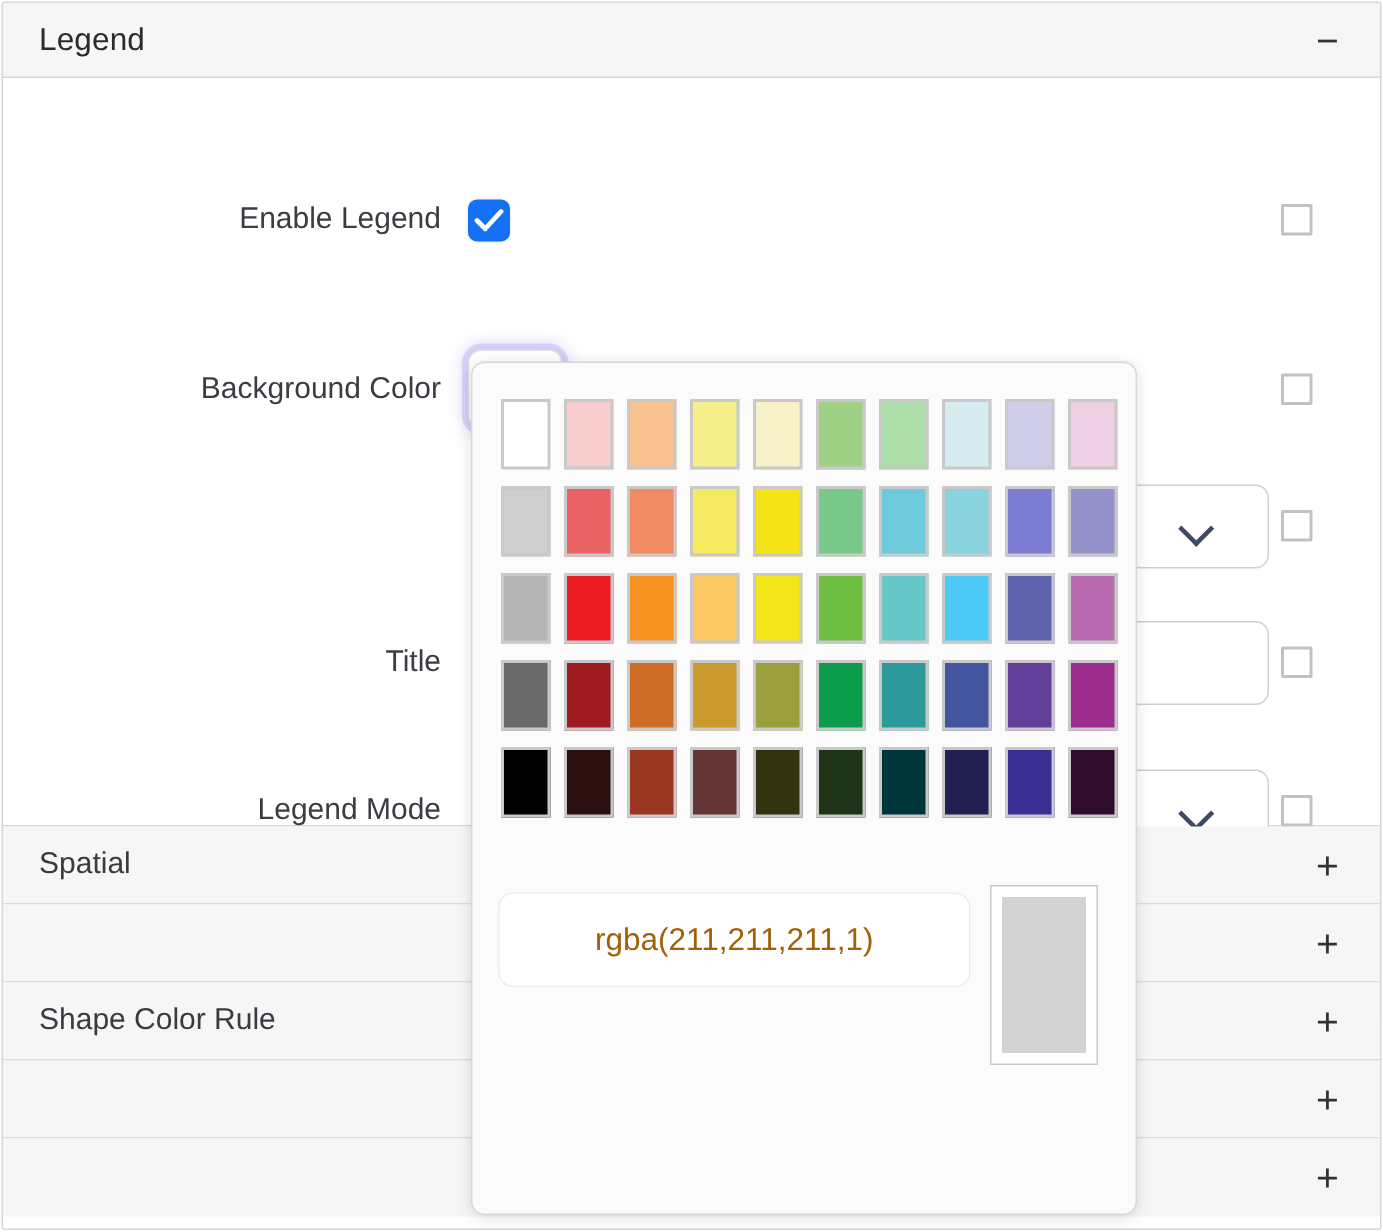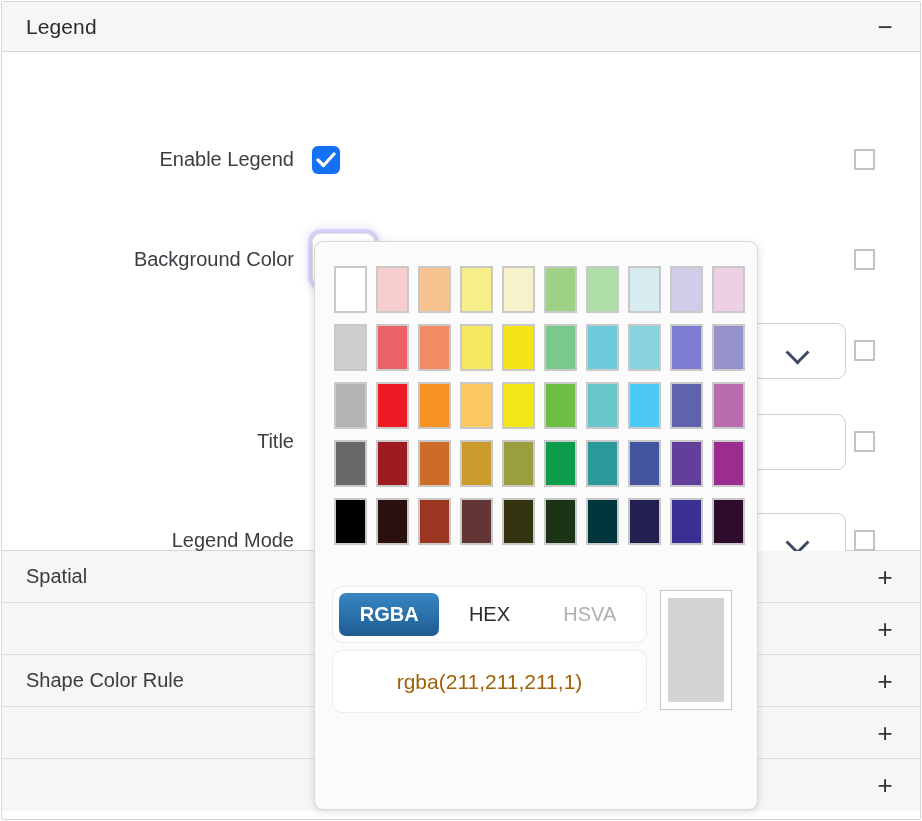--- a/index.html
+++ b/index.html
@@ -293,21 +293,21 @@
 <div id="root">
   <div class="panel">
 
     <div class="acc-header">
       <span class="title">Legend</span>
       <span class="toggle">−</span>
     </div>
 
     <div class="acc-body">
 
-      <div class="form-row" style="top:62px;">
+      <div class="form-row" style="top:49px;">
         <div class="row-label">Enable Legend</div>
         <div class="row-control">
           <div class="blue-check">
             <svg width="20" height="18" viewBox="0 0 20 18">
               <path d="M2 9 L7.5 14.5 L18 3" fill="none" stroke="#ffffff" stroke-width="3.2" stroke-linecap="round" stroke-linejoin="round"></path>
             </svg>
           </div>
         </div>
         <div class="row-check">
           <div class="sq-checkbox"></div>
@@ -433,25 +433,20 @@
         <div class="swatch" title="#1c3318" style="background: rgb(28, 51, 24);"></div>
         <div class="swatch" title="#00363b" style="background: rgb(0, 54, 59);"></div>
         <div class="swatch" title="#212051" style="background: rgb(33, 32, 81);"></div>
         <div class="swatch" title="#3a3093" style="background: rgb(58, 48, 147);"></div>
         <div class="swatch" title="#2f0c2b" style="background: rgb(47, 12, 43);"></div>
       </div>
 
     <div class="picker-lower">
 
       <div class="fmt-area">
-        <div class="fmt-tabs">
-          <div class="fmt-tab active">RGBA</div>
-          <div class="fmt-tab">HEX</div>
-          <div class="fmt-tab dim">HSVA</div>
-        </div>
         <div class="fmt-value">rgba(211,211,211,1)</div>
       </div>
 
       <div class="preview">
         <div class="top" style="background: rgb(211, 211, 211);"></div>
         <div class="bot" style="background: rgb(211, 211, 211);"></div>
       </div>
 
     </div>
   </div>

